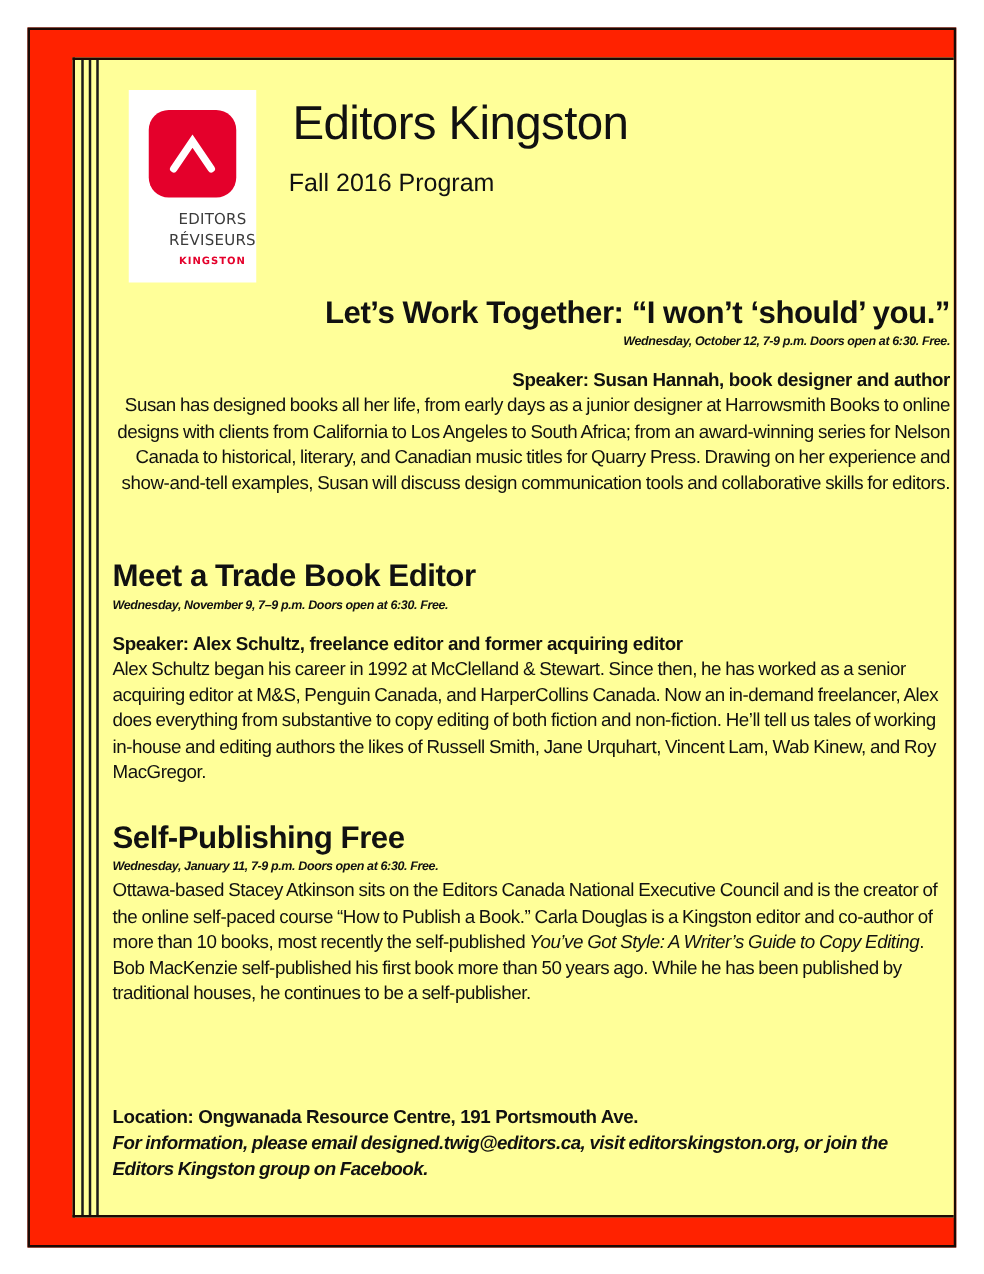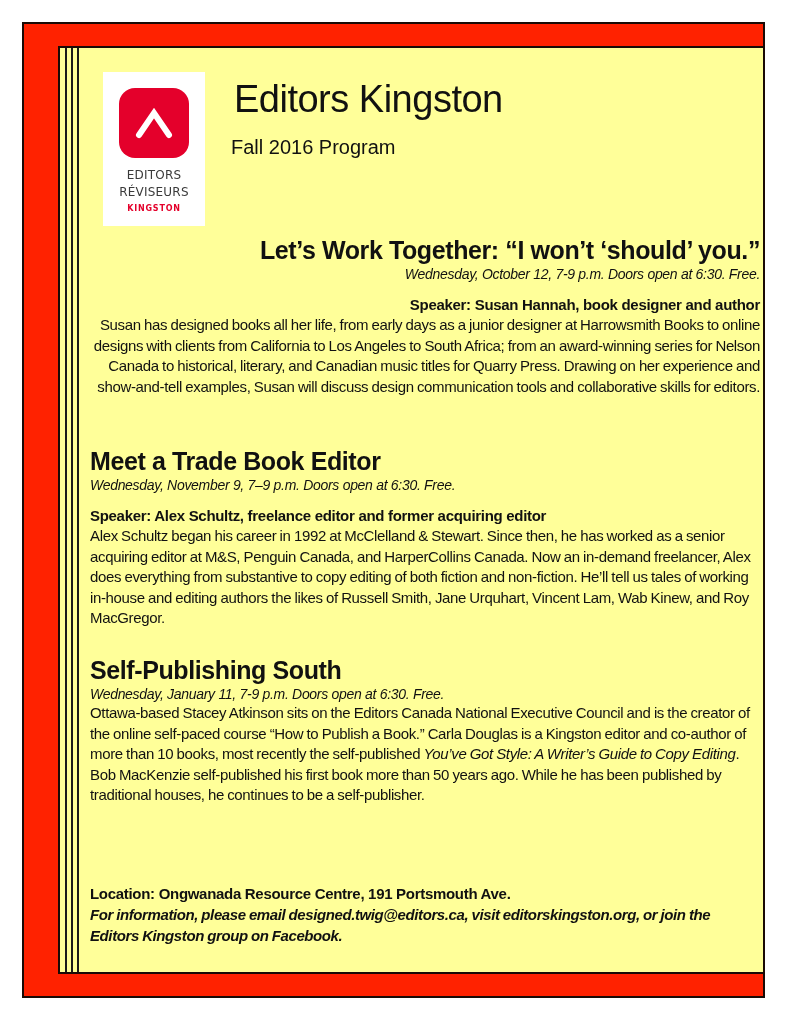--- a/index.html
+++ b/index.html
@@ -68,20 +68,21 @@
     position: absolute;
     left: 0; top: 0;
   }
   .logo-text {
     position: absolute;
     left: 0;
     width: 102px;
     font-family: "DejaVu Sans", sans-serif;
     color: #3a3a3a;
     letter-spacing: 0.2px;
+    padding-left: 16px;
   }
   .logo-text.l1 { top: 96px; font-size: 12px; }
   .logo-text.l2 { top: 113px; font-size: 12px; }
   .logo-text.l3 { top: 132px; font-size: 8px; color: #e4002b; font-weight: bold; letter-spacing: 0.8px; }
 
   .title {
     position: absolute;
     left: 230px;
     top: 74px;
     font-size: 38px;
@@ -104,22 +105,22 @@
   }
   .event h2 {
     margin: 0;
     font-size: 25px;
     font-weight: bold;
     line-height: 30px;
     letter-spacing: -0.4px;
   }
   .event .date {
     font-style: italic;
-    font-weight: normal;
-    font-size: 14px;
+    font-weight: bold;
+    font-size: 10px;
     line-height: 18px;
     letter-spacing: -0.3px;
   }
   .event .speaker {
     margin-top: 12px;
     font-weight: bold;
     font-size: 15px;
     line-height: 20px;
     letter-spacing: -0.3px;
   }
@@ -189,21 +190,21 @@
 </section>
 
 <section class="event ev2">
   <h2>Meet a Trade Book Editor</h2>
   <div class="date">Wednesday, November 9, 7–9 p.m. Doors open at 6:30. Free.</div>
   <div class="speaker">Speaker: Alex Schultz, freelance editor and former acquiring editor</div>
   <div class="desc">Alex Schultz began his career in 1992 at McClelland &amp; Stewart. Since then, he has worked as a senior acquiring editor at M&amp;S, Penguin Canada, and HarperCollins Canada. Now an in-demand freelancer, Alex does everything from substantive to copy editing of both fiction and non-fiction.  He’ll tell us tales of working in-house and editing authors the likes of Russell Smith, Jane Urquhart, Vincent Lam, Wab Kinew, and Roy MacGregor.</div>
 </section>
 
 <section class="event ev3">
-  <h2>Self-Publishing South</h2>
+  <h2>Self-Publishing Free</h2>
   <div class="date">Wednesday, January 11, 7-9 p.m. Doors open at 6:30. Free.</div>
   <div class="desc"><span>Ottawa-based Stacey Atkinson sits on the Editors Canada National Executive Council and is the creator of the online self-paced course “How to Publish a Book.” Carla Douglas is a Kingston editor and co-author of more than 10 books, most recently the self-published </span><i>You’ve Got Style: A Writer’s Guide to Copy Editing</i><span>. Bob MacKenzie self-published his first book more than 50 years ago. While he has been published by traditional houses, he continues to be a self-publisher.</span></div>
 </section>
 
 <footer class="footer">
   <div class="location">Location: Ongwanada Resource Centre, 191 Portsmouth Ave.</div>
   <div class="info"><span>For information, please email </span><span>designed.twig@editors.ca</span><span>, visit </span><span>editorskingston.org</span><span>, or join the Editors Kingston group on Facebook.</span></div>
 </footer>
 
 </body></html>

